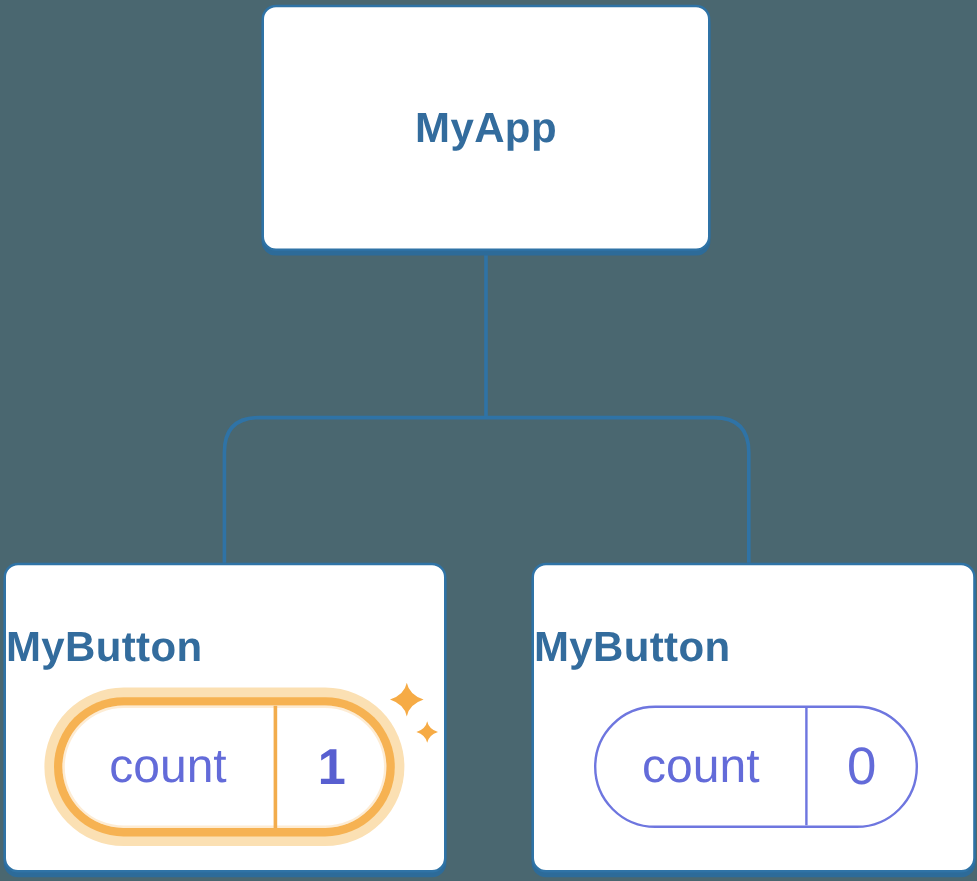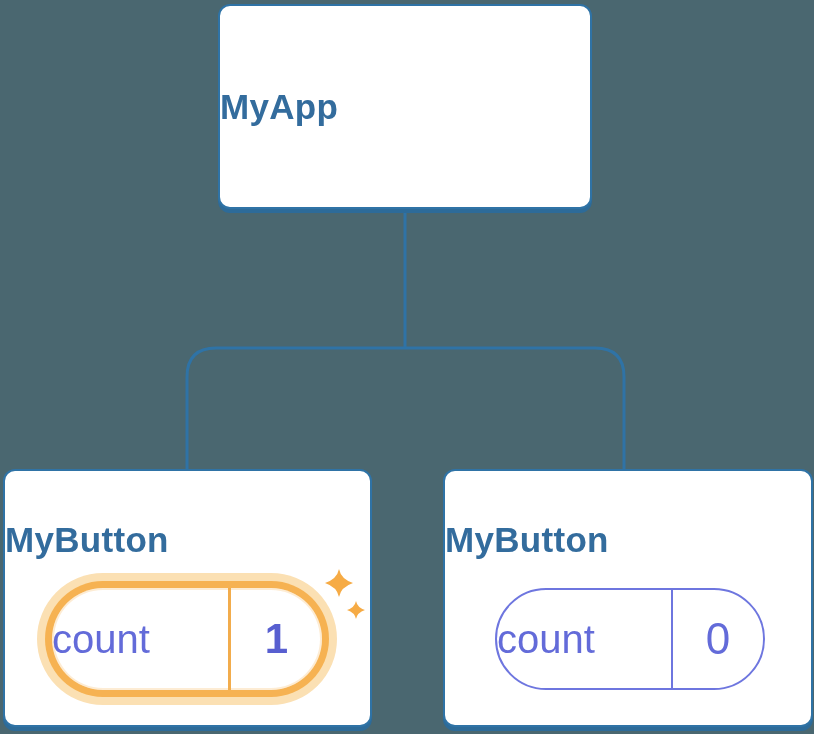--- a/index.html
+++ b/index.html
@@ -26,21 +26,21 @@
     border: 2px solid #2F73A6;
     border-radius: 12px;
     box-shadow: 0 4px 0 0 #2D6B99;
   }
 
   .card-app {
     left: 218px; top: 4px;
     width: 374px; height: 205px;
     display: flex;
     align-items: center;
-    justify-content: flex-start;
+    justify-content: center;
   }
 
   .card-btn-left  { left: 3px;   top: 469px; width: 369px; height: 258px; }
   .card-btn-right { left: 443px; top: 469px; width: 370px; height: 258px; }
 
   .card-title {
     font-size: 35px;
     font-weight: 700;
     color: #336C9D;
     letter-spacing: 0.3px;
@@ -86,21 +86,21 @@
     background: #ffffff;
     display: flex;
     align-items: stretch;
     overflow: hidden;
   }
 
   .pill-label-cell {
     flex: 0 0 176px;
     display: flex;
     align-items: center;
-    justify-content: flex-start;
+    justify-content: center;
   }
   .pill-plain .pill-label-cell { flex-basis: 174px; }
 
   .pill-divider-orange { width: 3px; background: #F2AC4C; }
   .pill-divider-purple { width: 2px; background: #6E76DF; }
 
   .pill-value-cell {
     flex: 1;
     display: flex;
     align-items: center;

